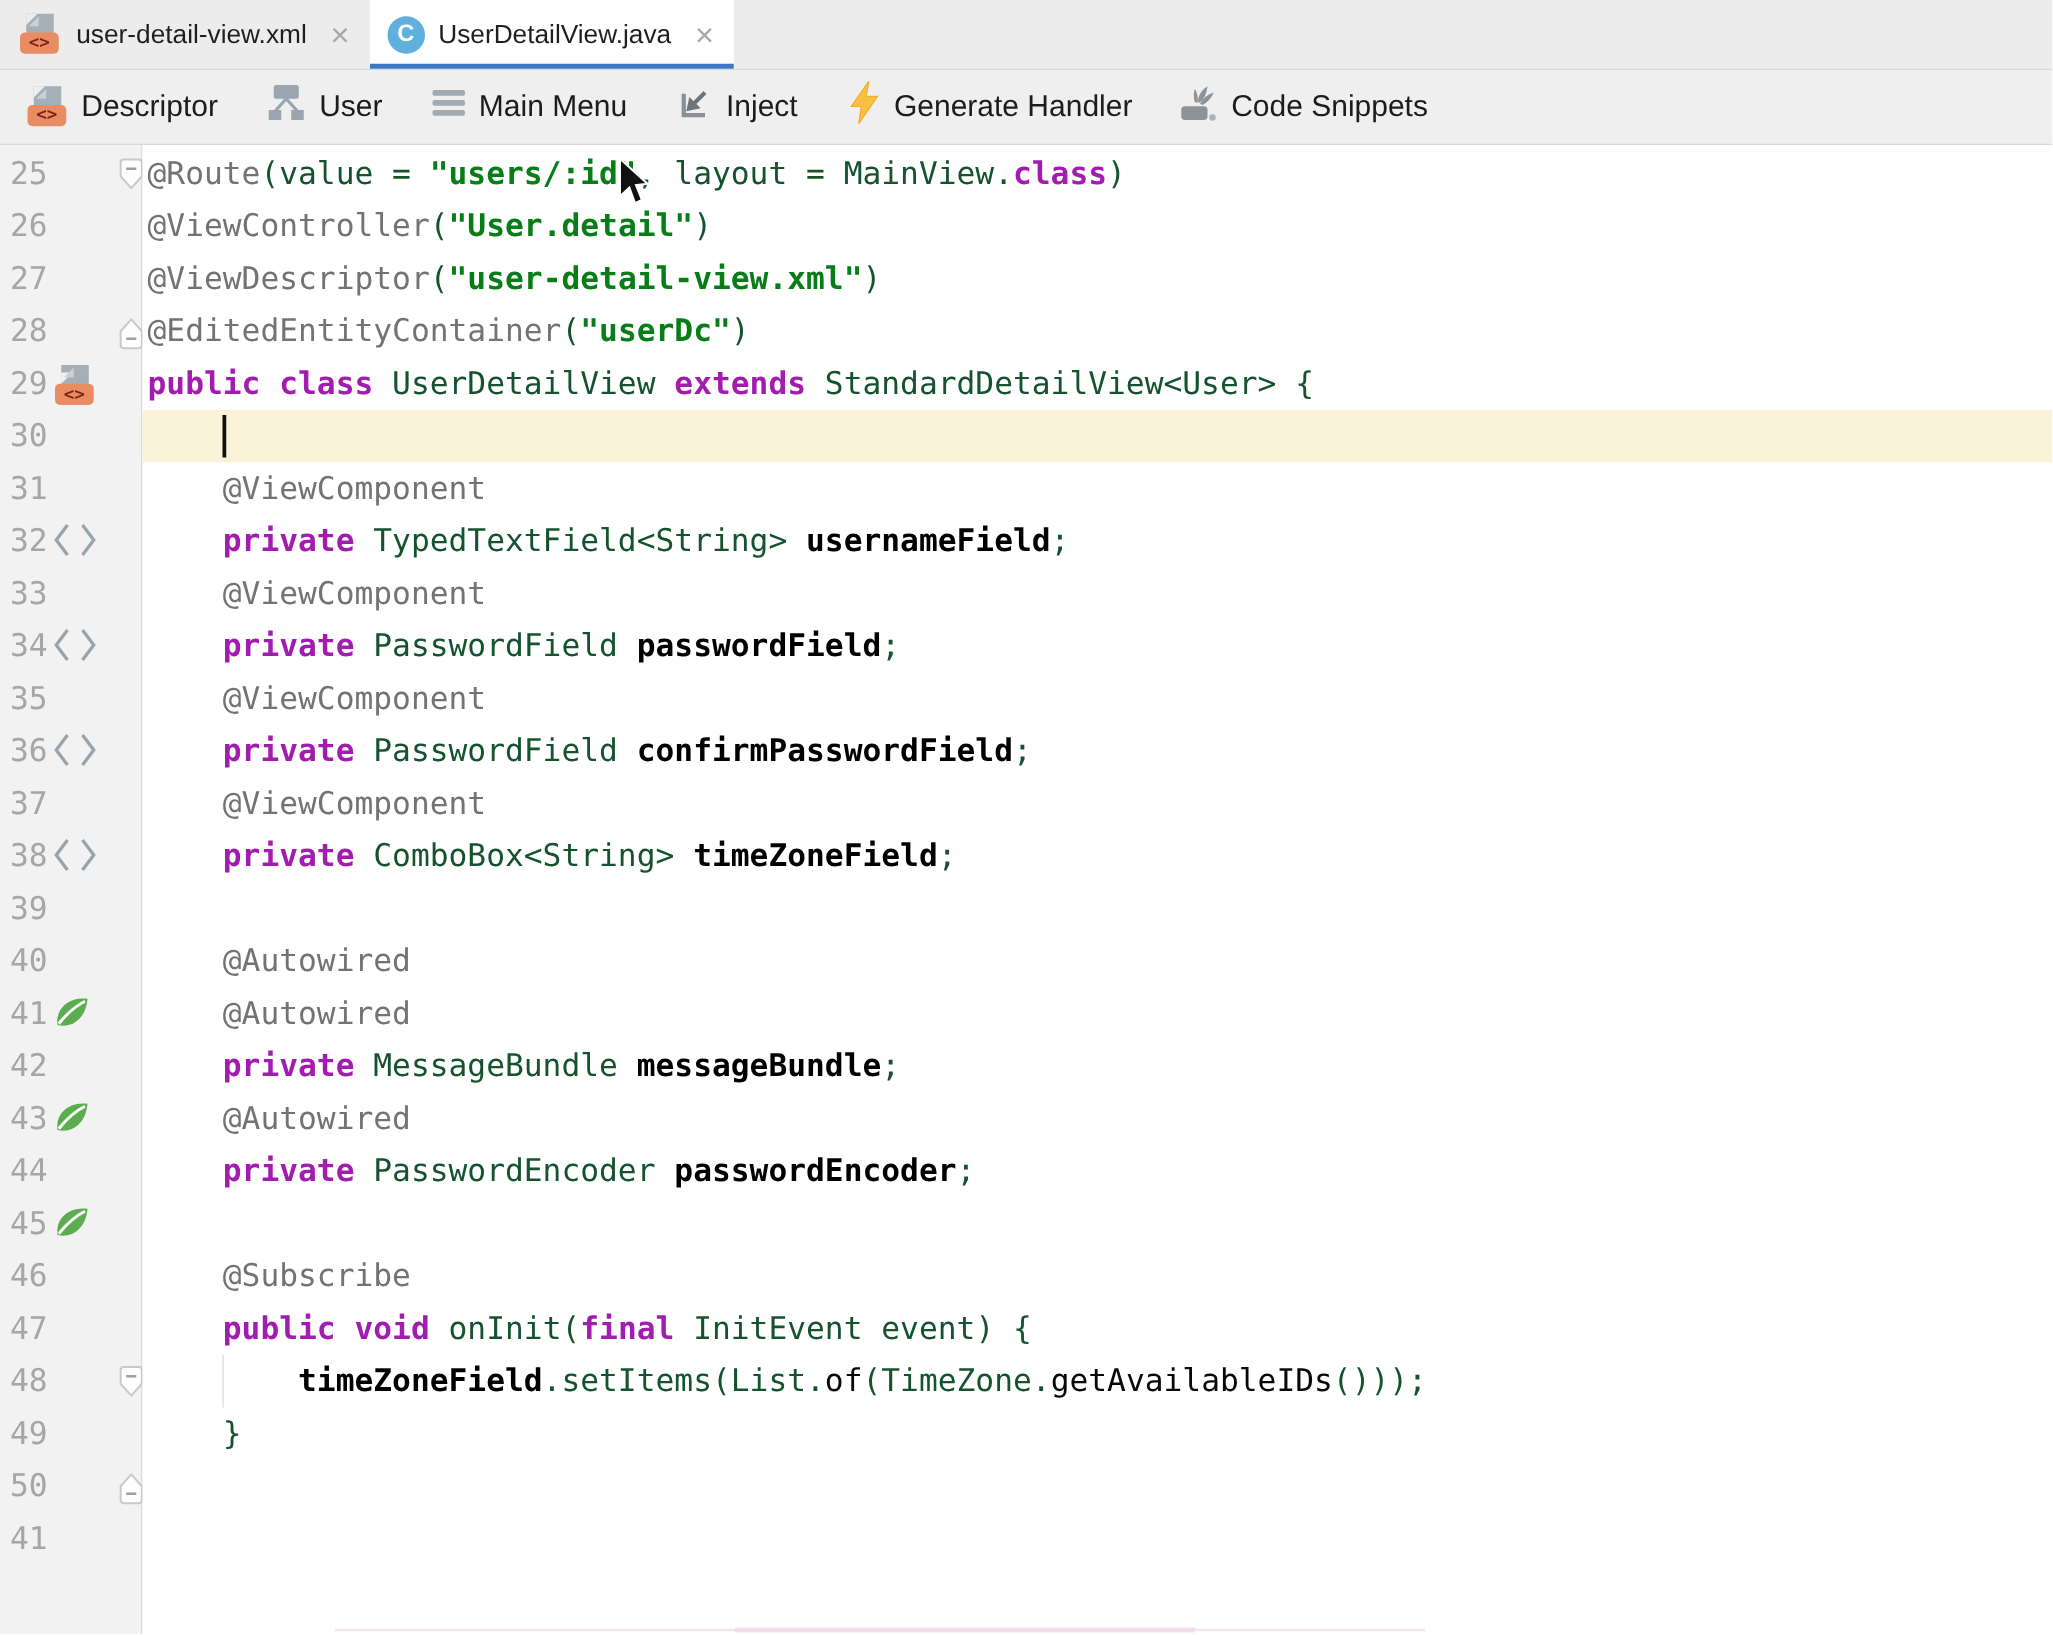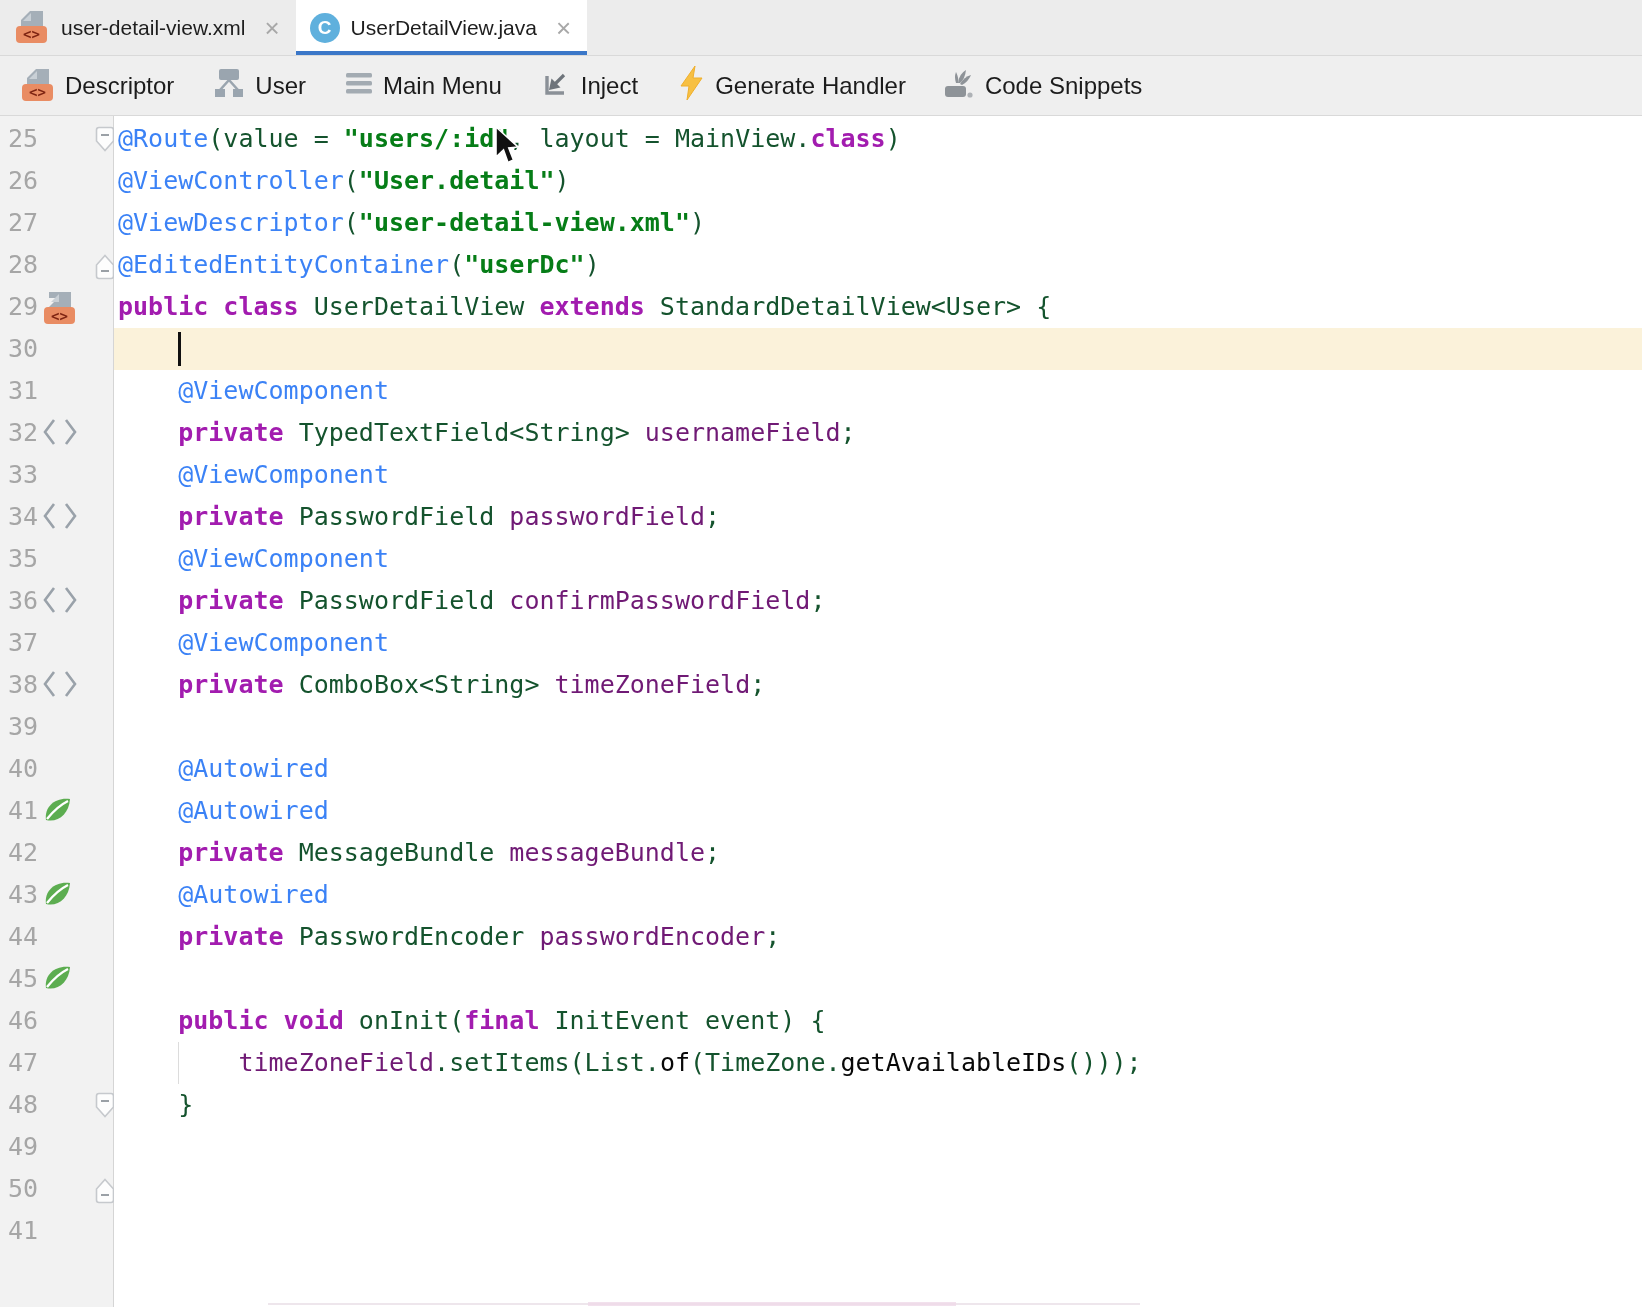--- a/index.html
+++ b/index.html
@@ -43,24 +43,24 @@
   .g-row .gicon{position:absolute;left:42px;top:5px;}
   .g-row .fold{position:absolute;right:-2px;top:7px;}
   .code{flex:1;padding-top:2px;position:relative;background:#fff;}
   .c-row{height:42px;line-height:42px;white-space:pre;position:relative;padding-left:4px;
          font-family:"DejaVu Sans Mono",monospace;font-size:25px;color:#080808;}
   .caret-row{background:#FBF2DA;}
   .caret{position:absolute;left:64px;top:4px;width:3px;height:34px;background:#101010;}
   .guide{position:absolute;left:64px;top:0;width:1px;height:42px;background:#DCDCDC;}
 
   
-  .a{color:#3b82f6;}
+  .a{color:#737373;}
   .s{color:#067D17;font-weight:bold;}
   .k{color:#a21caf;font-weight:bold;}
-  .f{color:#701a75;font-weight:normal;}
+  .f{color:#000000;font-weight:bold;}
   .p{color:#14532d;}
   .i{color:#080808;}
 
   
   .mouse{position:absolute;left:494px;top:126px;pointer-events:none;}
   .popup-edge{position:absolute;left:268px;top:1303px;width:872px;height:2px;background:#EEE6EC;}
   .popup-edge-pink{position:absolute;left:588px;top:1302px;width:368px;height:4px;background:#EFD9E9;opacity:.8;}
 </style>
 </head>
 <body>
@@ -292,20 +292,21 @@
         <div class="c-row"><span class="p">    </span><span class="k">private</span><span class="p"> PasswordField </span><span class="f">confirmPasswordField</span><span class="p">;</span></div>
         <div class="c-row"><span class="p">    </span><span class="a">@ViewComponent</span></div>
         <div class="c-row"><span class="p">    </span><span class="k">private</span><span class="p"> ComboBox&lt;String&gt; </span><span class="f">timeZoneField</span><span class="p">;</span></div>
         <div class="c-row"></div>
         <div class="c-row"><span class="p">    </span><span class="a">@Autowired</span></div>
         <div class="c-row"><span class="p">    </span><span class="a">@Autowired</span></div>
         <div class="c-row"><span class="p">    </span><span class="k">private</span><span class="p"> MessageBundle </span><span class="f">messageBundle</span><span class="p">;</span></div>
         <div class="c-row"><span class="p">    </span><span class="a">@Autowired</span></div>
         <div class="c-row"><span class="p">    </span><span class="k">private</span><span class="p"> PasswordEncoder </span><span class="f">passwordEncoder</span><span class="p">;</span></div>
         <div class="c-row"></div>
+        <div class="c-row"><span class="p">    </span><span class="a">@Subscribe</span></div>
         <div class="c-row"><span class="p">    </span><span class="k">public void</span><span class="p"> onInit(</span><span class="k">final</span><span class="p"> InitEvent event) {</span></div>
         <div class="c-row"><div class="guide"></div><span class="p">        </span><span class="f">timeZoneField</span><span class="p">.setItems(List.</span><span class="i">of</span><span class="p">(TimeZone.</span><span class="i">getAvailableIDs</span><span class="p">()));</span></div>
         <div class="c-row"><span class="p">    }</span></div>
         <div class="c-row"></div>
       </div>
   </div>
 
   <div class="popup-edge"></div>
   <div class="popup-edge-pink"></div>
 

